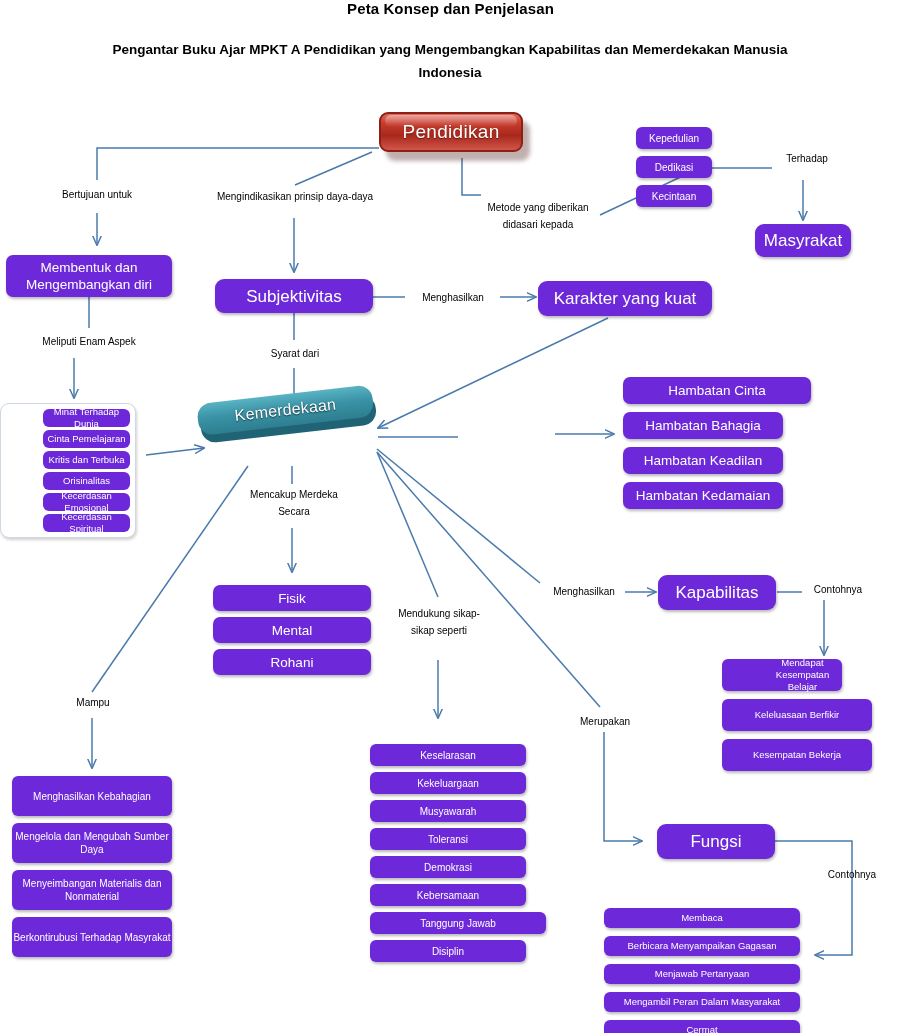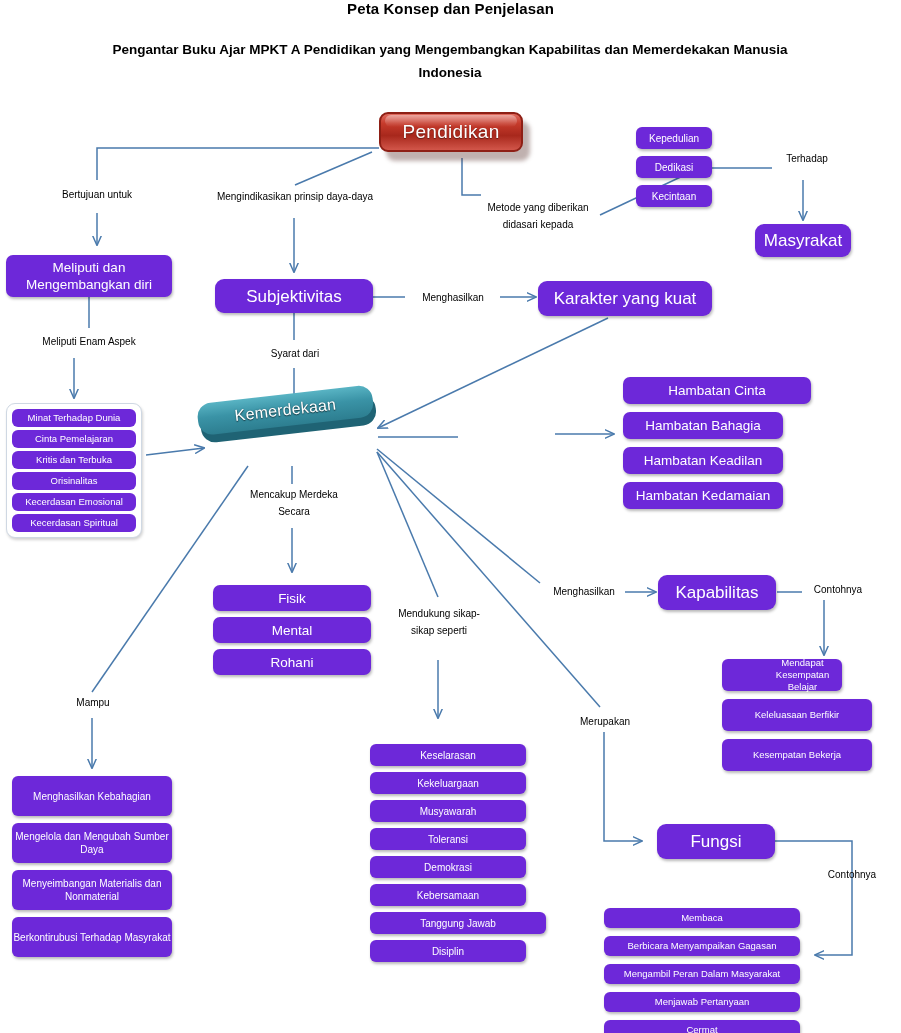--- a/index.html
+++ b/index.html
@@ -199,21 +199,21 @@
 
   <div class="t lbl" style="left:560px;top:713px;width:90px;">Merupakan</div>
 
   <div class="t lbl" style="left:54px;top:694px;width:78px;">Mampu</div>
 
   <div class="t lbl" style="left:799px;top:581px;width:78px;">Contohnya</div>
 
   <div class="t lbl" style="left:813px;top:866px;width:78px;">Contohnya</div>
 
   <div class="box med shadowbox" style="left:6px;top:255px;width:166px;height:42px;">
-    <span>Meliputi dan Mengembangkan diri</span>
+    <span>Membentuk dan Mengembangkan diri</span>
   </div>
 
   <div class="box big shadowbox" style="left:215px;top:279px;width:158px;height:34px;">
     <span>Subjektivitas</span>
   </div>
 
   <div class="box big shadowbox" style="left:538px;top:281px;width:174px;height:35px;">
     <span>Karakter yang kuat</span>
   </div>
 
@@ -243,21 +243,21 @@
       <span>Kepedulian</span>
     </div>
     <div class="box sm shadowbox" style="position:relative;left:0;top:0;width:76px;height:22px;margin-bottom:7px;">
       <span>Dedikasi</span>
     </div>
     <div class="box sm shadowbox" style="position:relative;left:0;top:0;width:76px;height:22px;">
       <span>Kecintaan</span>
     </div>
   </div>
 
-  <div class="framed" style="left:6px;top:403px;width:136px;">
+  <div class="framed" style="left:0;top:403px;width:136px;padding-left:42px;">
     <div class="box xs" style="height:18px;">
       <span>Minat Terhadap Dunia</span>
       </div>
     <div class="box xs" style="height:18px;">
       <span>Cinta Pemelajaran</span>
       </div>
     <div class="box xs" style="height:18px;">
       <span>Kritis dan Terbuka</span>
       </div>
     <div class="box xs" style="height:18px;">
@@ -353,23 +353,23 @@
   </div>
 
   <div class="t" style="left:604px;top:908px;width:196px;">
     <div class="box xs shadowbox" style="position:relative;width:196px;height:20px;margin-bottom:8px;">
       <span>Membaca</span>
       </div>
     <div class="box xs shadowbox" style="position:relative;width:196px;height:20px;margin-bottom:8px;">
       <span>Berbicara Menyampaikan Gagasan</span>
       </div>
     <div class="box xs shadowbox" style="position:relative;width:196px;height:20px;margin-bottom:8px;">
+      <span>Menjawab Pertanyaan</span>
+      </div>
+    <div class="box xs shadowbox" style="position:relative;width:196px;height:20px;margin-bottom:8px;">
       <span>Mengambil Peran Dalam Masyarakat</span>
-      </div>
-    <div class="box xs shadowbox" style="position:relative;width:196px;height:20px;margin-bottom:8px;">
-      <span>Menjawab Pertanyaan</span>
       </div>
     <div class="box xs shadowbox" style="position:relative;width:196px;height:20px;">
       <span>Cermat</span>
       </div>
   </div>
 
 </div>
 
 </body></html>

